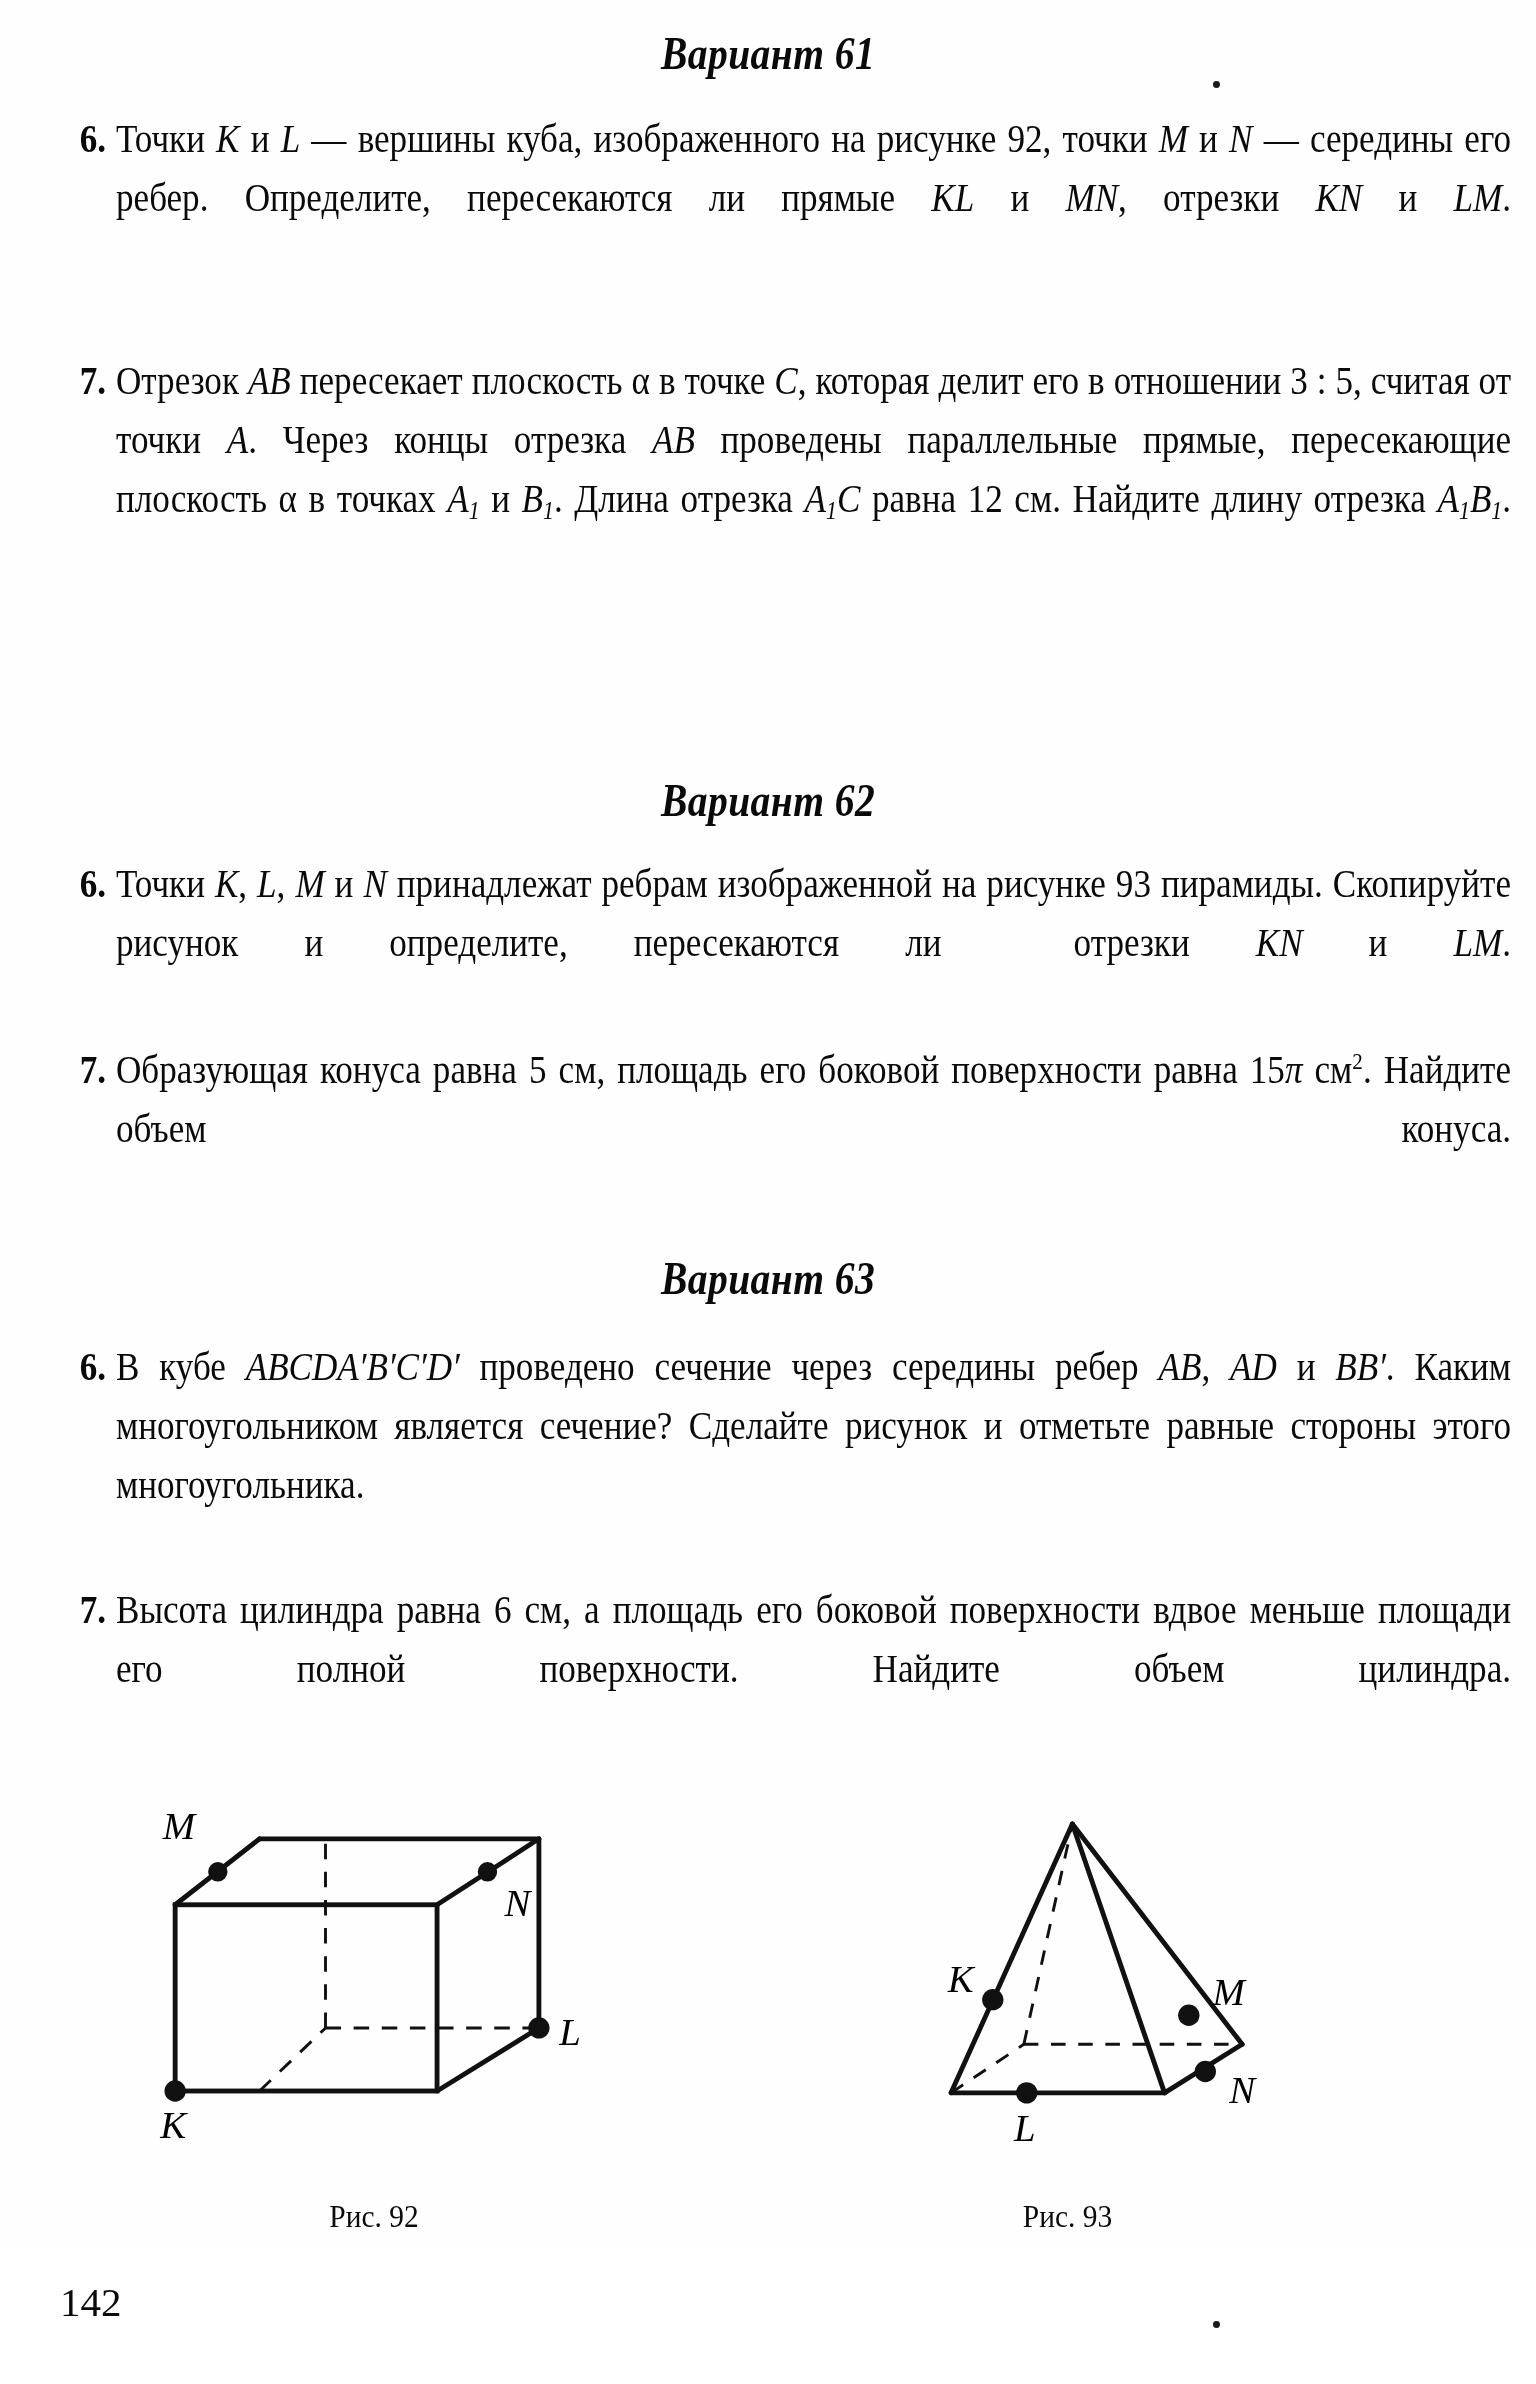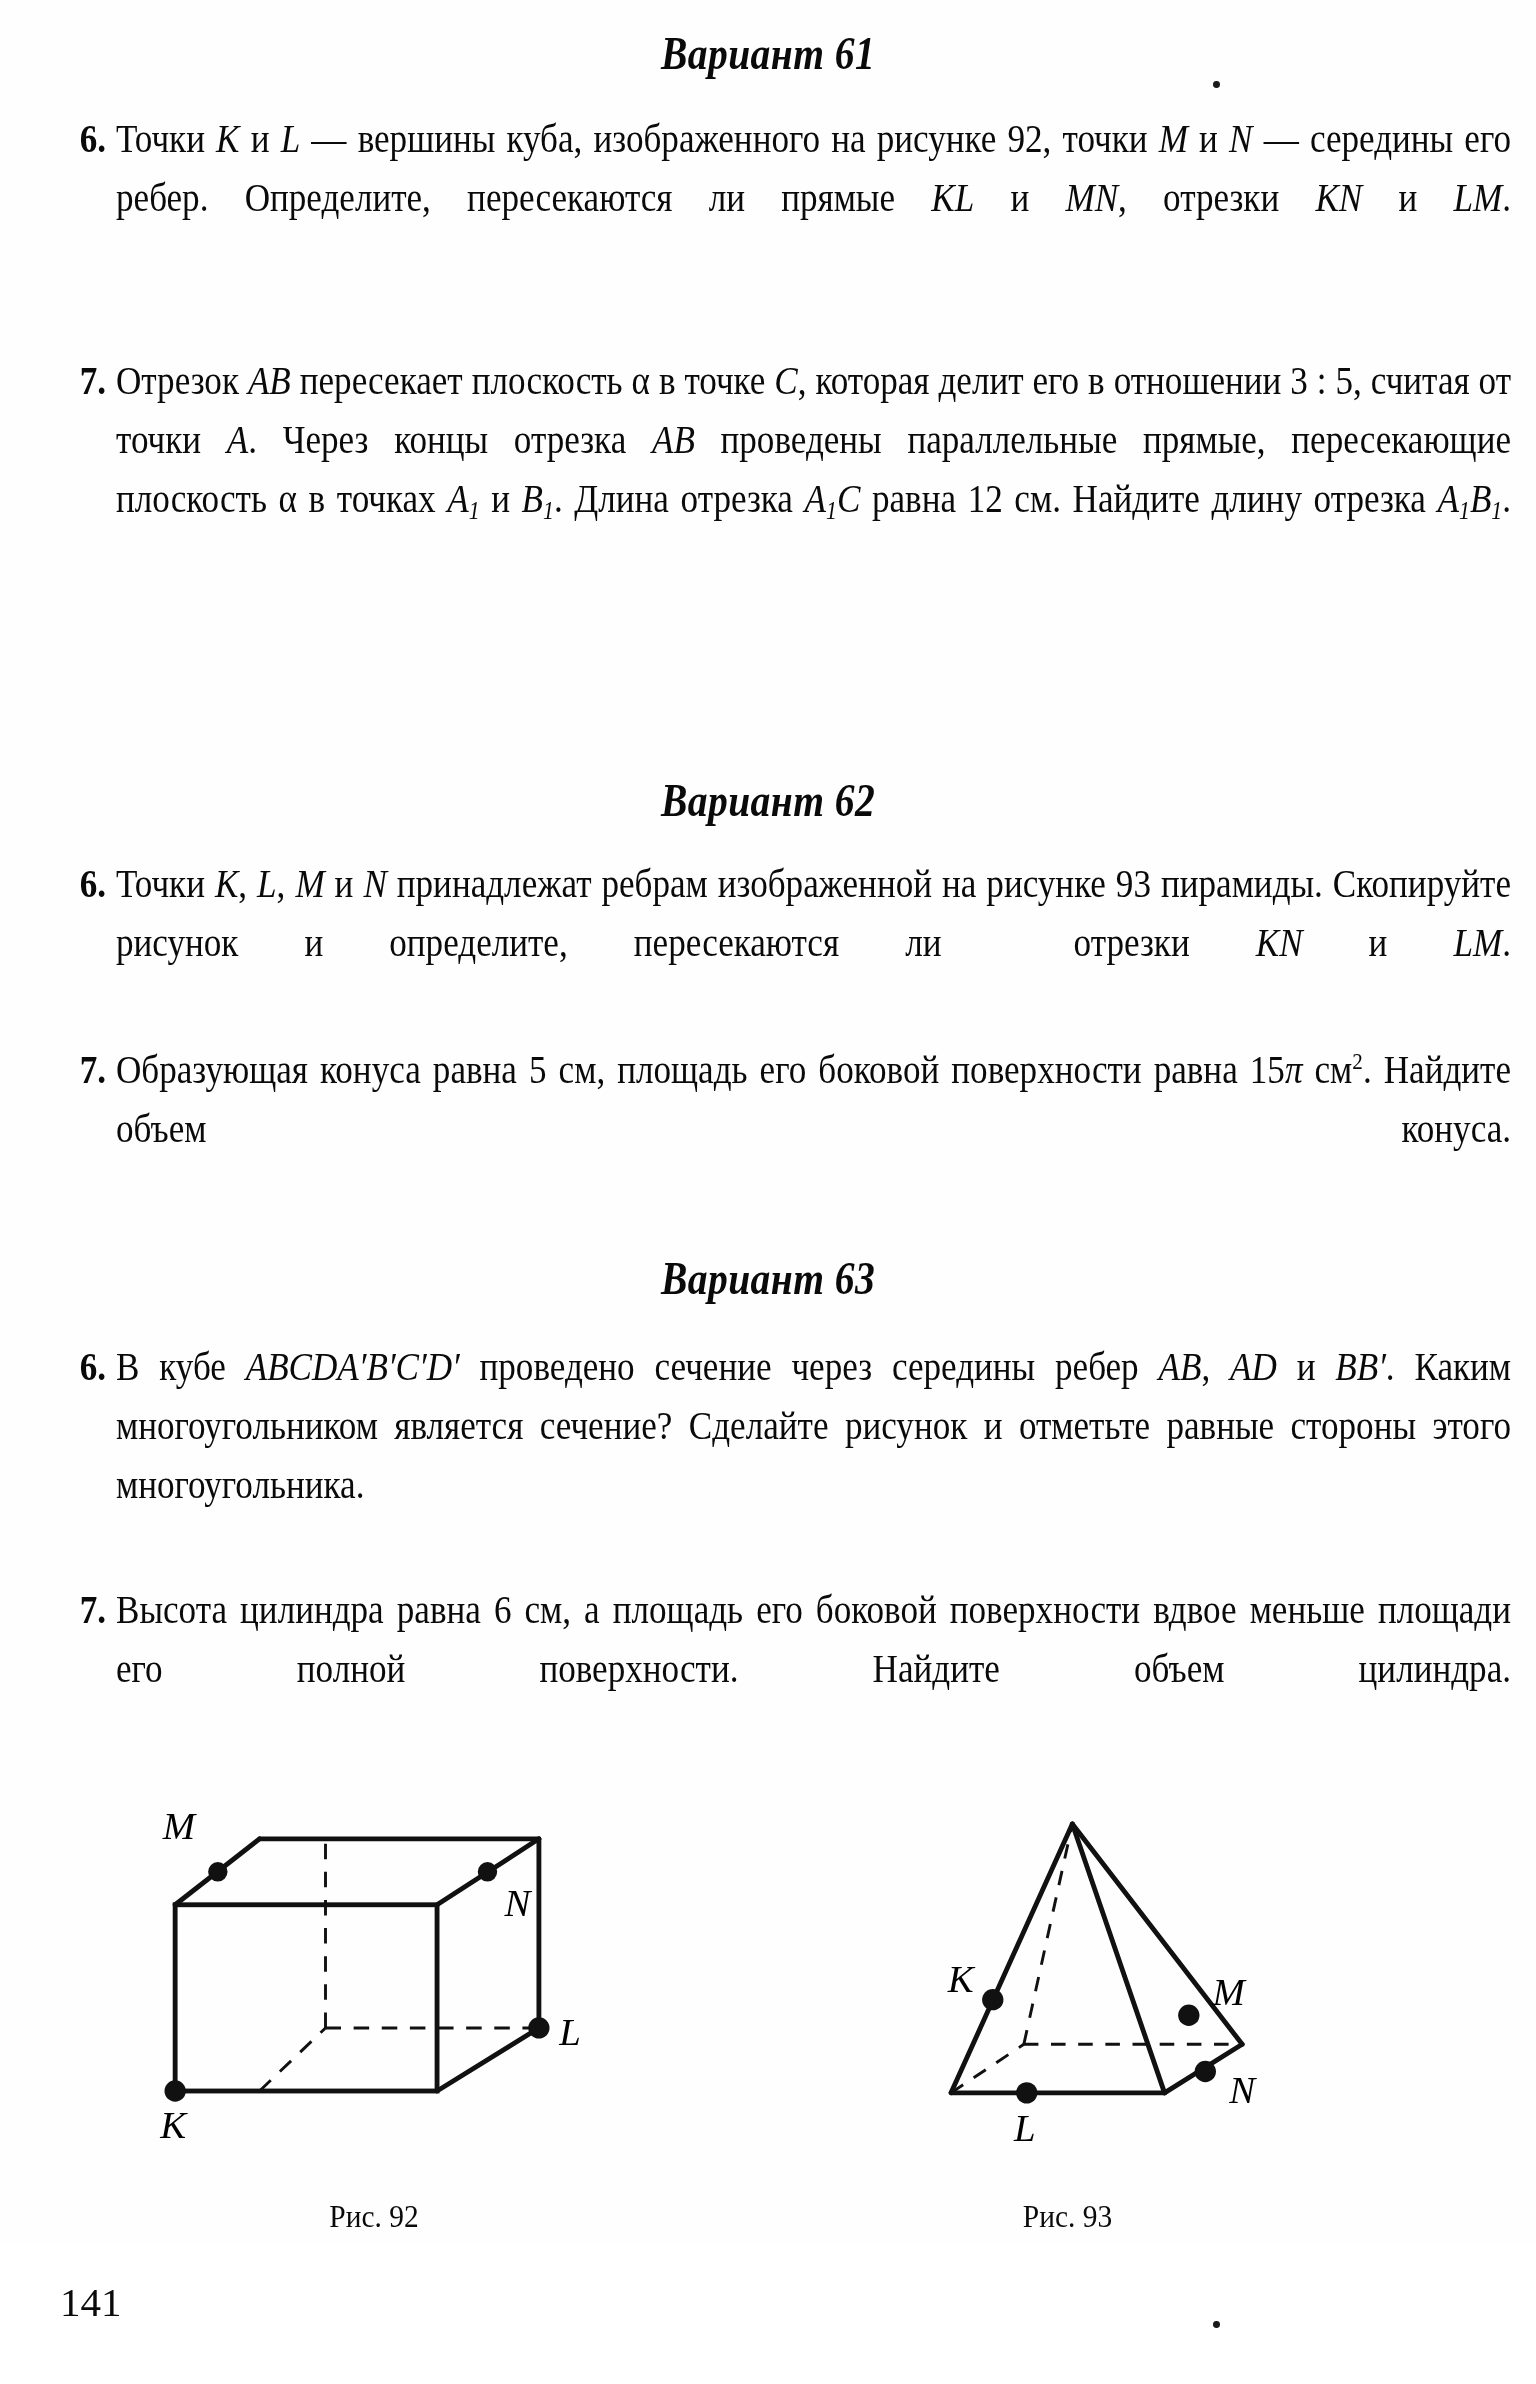--- a/index.html
+++ b/index.html
@@ -239,16 +239,16 @@
         <circle cx="345" cy="232" r="11"></circle>
       </g>
       <text class="fig-label" x="110" y="208" text-anchor="middle">K</text>
       <text class="fig-label" x="386" y="222" text-anchor="middle">M</text>
       <text class="fig-label" x="176" y="362" text-anchor="middle">L</text>
       <text class="fig-label" x="400" y="322" text-anchor="middle">N</text>
     </svg>
     <div class="fig-caption">Рис. 93</div>
   </div>
 
-  <div id="page-number">141</div>
+  <div id="page-number">142</div>
 
 </div>
 
 
 </body></html>

